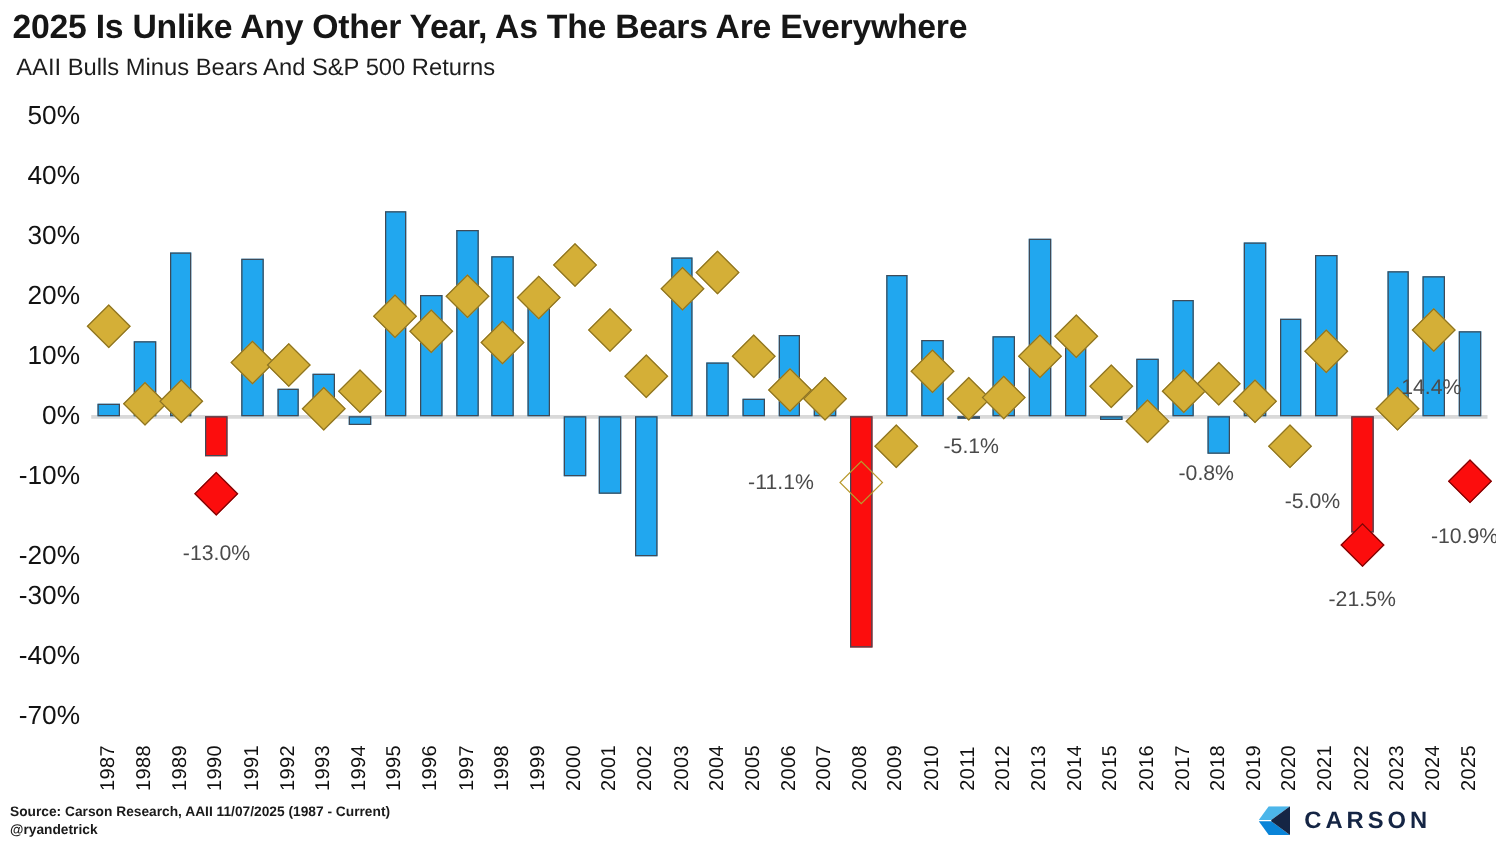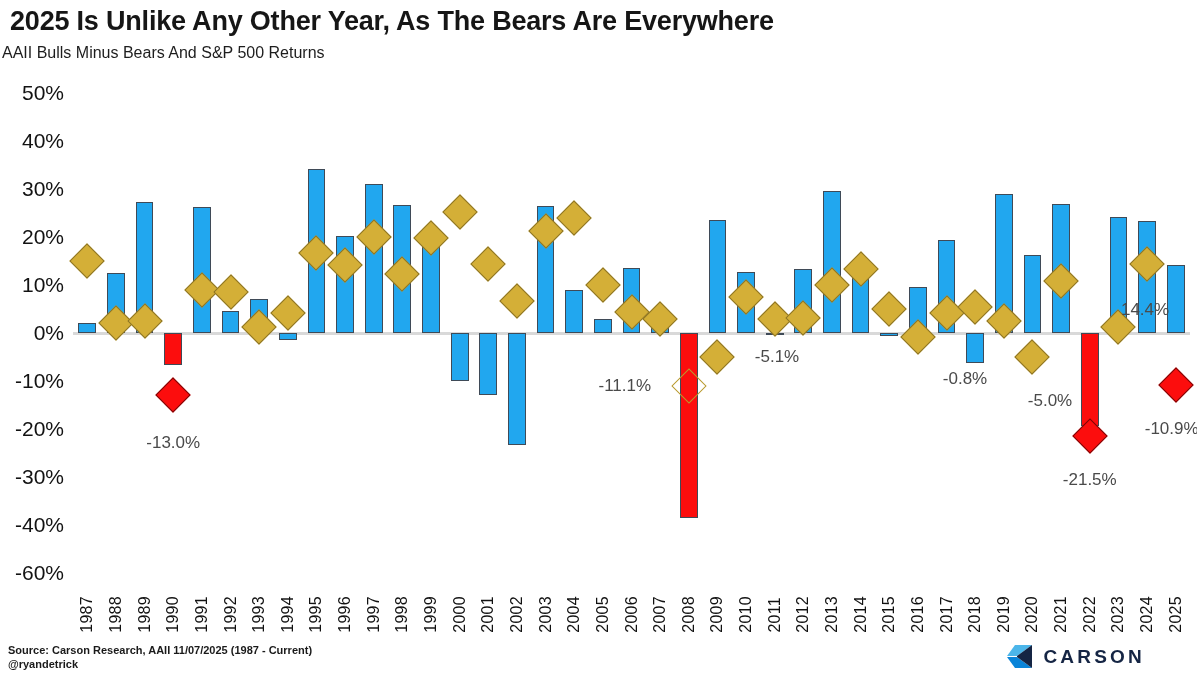--- a/index.html
+++ b/index.html
@@ -13,22 +13,22 @@
     position:relative;
   }
   #root{position:relative;width:1197px;height:673px;}
 
   .title{
     position:absolute;left:10px;top:6px;
     font-size:27px;font-weight:700;letter-spacing:-0.2px;
     color:#161616;white-space:nowrap;
   }
   .subtitle{
-    position:absolute;left:2px;top:44px;
-    font-size:16px;font-weight:400;color:#1d1d1d;white-space:nowrap;
+    position:absolute;left:13px;top:44px;
+    font-size:19px;font-weight:400;color:#1d1d1d;white-space:nowrap;
   }
 
   
   .plot{
     position:absolute;
     left:73px; top:93px;
     width:1117px; height:480px;
   }
   .zeroline{
     position:absolute;left:0;right:0;
@@ -131,24 +131,24 @@
 
 
   <div class="ylabels" id="y-axis">
       <div class="ytick" style="top: 0px;">50%</div>
       <div class="ytick" style="top: 48px;">40%</div>
       <div class="ytick" style="top: 96px;">30%</div>
       <div class="ytick" style="top: 144px;">20%</div>
       <div class="ytick" style="top: 192px;">10%</div>
       <div class="ytick" style="top: 240px;">0%</div>
       <div class="ytick" style="top: 288px;">-10%</div>
-      <div class="ytick" style="top: 336px; margin-left: 16px;">-20%</div>
+      <div class="ytick" style="top: 352px; margin-left: 16px;">-20%</div>
       <div class="ytick" style="top: 384px;">-30%</div>
       <div class="ytick" style="top: 432px;">-40%</div>
-      <div class="ytick" style="top: 480px;">-60%</div>
+      <div class="ytick" style="top: 480px;">-70%</div>
     </div>
 
   <div class="plot" id="plot">
     <div class="zeroline" id="zeroline" style="top: 239px;"></div>
   <div class="bar pos" title="1987: 2%" style="left: 5.44179px; top: 230.4px; width: 17.7574px; height: 9.6px;"></div>
       <div class="bar pos" title="1988: 12.4%" style="left: 34.0828px; top: 180.48px; width: 17.7574px; height: 59.52px;"></div>
       <div class="bar pos" title="1989: 27.3%" style="left: 62.7238px; top: 108.96px; width: 17.7574px; height: 131.04px;"></div>
       <div class="bar red" title="1990: -6.6%" style="left: 91.3649px; top: 240px; width: 17.7574px; height: 31.68px;"></div>
       <div class="bar pos" title="1991: 26.3%" style="left: 120.006px; top: 113.76px; width: 17.7574px; height: 126.24px;"></div>
       <div class="bar pos" title="1992: 4.5%" style="left: 148.647px; top: 218.4px; width: 17.7574px; height: 21.6px;"></div>

